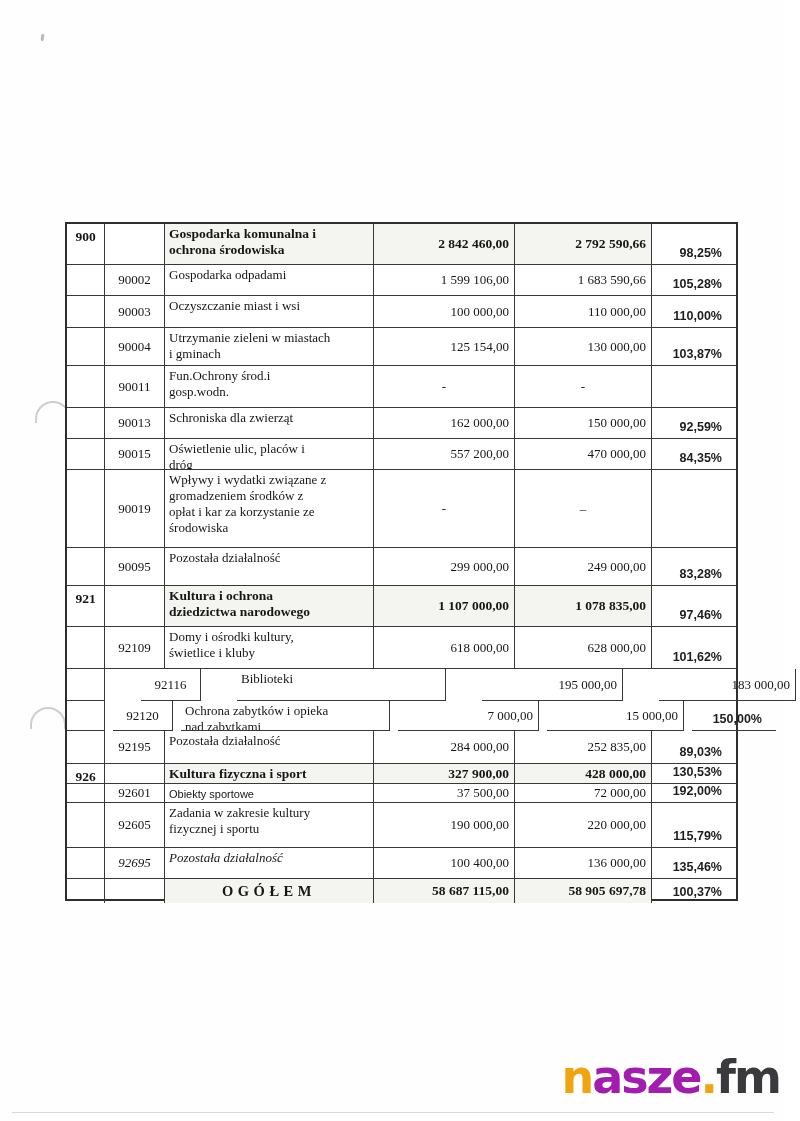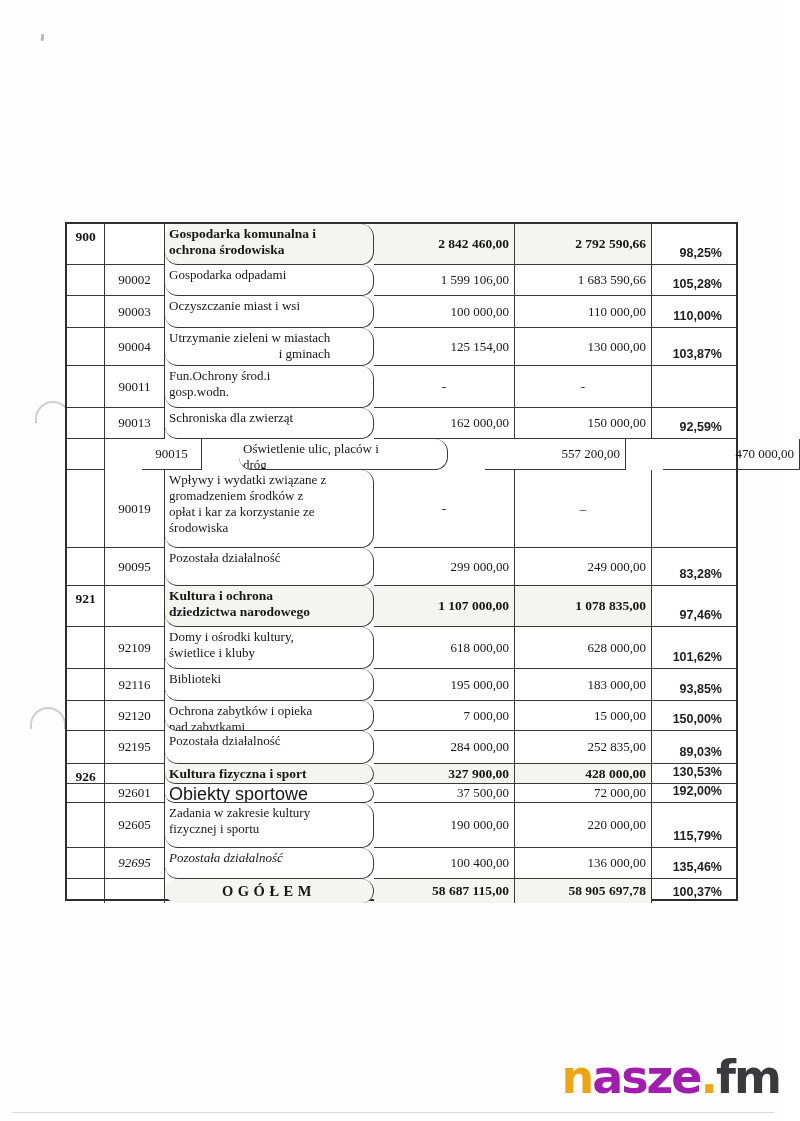--- a/index.html
+++ b/index.html
@@ -25,30 +25,30 @@
   .row { display: grid; grid-template-columns: 38px 60px 209px 141px 137px 84px; }
   .cell { border-right: 1.5px solid #383838; border-bottom: 1.5px solid #383838;
           display: flex; overflow: hidden; font-size: 13px; line-height: 16px; }
   .row .cell:last-child { border-right: none; }
   .row:last-child .cell { border-bottom: none; }
 
   .c-dzial    { justify-content: center; align-items: flex-start; padding-top: 5px;
                 font-weight: bold; font-size: 13.5px; }
   .c-rozdzial { justify-content: center; align-items: center; }
   .c-name     { justify-content: flex-start; align-items: flex-start;
-                padding: 2px 4px 0 4px; white-space: pre-line; border-radius: 13px; }
+                padding: 2px 4px 0 4px; white-space: pre-line; }
   .c-plan, .c-exec { justify-content: flex-end; align-items: center; padding-right: 5px; }
   .c-plan.dash, .c-exec.dash { justify-content: center; padding-right: 0; }
   .c-pct      { justify-content: flex-end; align-items: flex-end;
                 padding: 0 14px 3px 0; font-family: "Liberation Sans", sans-serif;
                 font-size: 12.5px; color: #1d1d1d; font-weight: bold; }
 
   .r-summary .c-name, .r-summary .c-plan, .r-summary .c-exec
       { font-weight: bold; background: #f4f4f1; font-size: 13.5px; }
-  .r-item-sans .c-name { font-family: "Liberation Sans", sans-serif; font-size: 18px; }
+  .r-item-sans .c-name { font-family: "Liberation Sans", sans-serif; font-size: 11px; }
   .r-item-italic .c-name, .r-item-italic .c-rozdzial { font-style: italic; }
   .r-total .c-name { font-weight: bold; justify-content: center; align-items: center;
                      letter-spacing: 4.5px; font-size: 14.5px; background: #f4f4f1;
                      padding: 12px; }
   .r-total .c-plan, .r-total .c-exec { font-weight: bold; background: #f4f4f1;
                      font-size: 13.5px; }
 
   
   .logo { position: absolute; right: 4px; top: 1048px; height: 58px;
           font-family: "DejaVu Sans", sans-serif; font-weight: bold;
@@ -83,21 +83,21 @@
     <div class="cell c-pct">105,28%</div>
   </div>
       <div class="row r-item" style="height: 32px;">
     <div class="cell c-dzial"></div>
     <div class="cell c-rozdzial">90003</div>
     <div class="cell c-name">Oczyszczanie miast i wsi</div>
     <div class="cell c-plan">100 000,00</div>
     <div class="cell c-exec">110 000,00</div>
     <div class="cell c-pct">110,00%</div>
   </div>
-      <div class="row r-item" style="height: 38px; text-align: right;">
+      <div class="row r-item" style="height: 38px;">
     <div class="cell c-dzial"></div>
     <div class="cell c-rozdzial">90004</div>
     <div class="cell c-name">Utrzymanie zieleni w miastach
 i gminach</div>
     <div class="cell c-plan">125 154,00</div>
     <div class="cell c-exec">130 000,00</div>
     <div class="cell c-pct">103,87%</div>
   </div>
       <div class="row r-item" style="height: 42px;">
     <div class="cell c-dzial"></div>
@@ -109,21 +109,21 @@
     <div class="cell c-pct"></div>
   </div>
       <div class="row r-item" style="height: 31px;">
     <div class="cell c-dzial"></div>
     <div class="cell c-rozdzial">90013</div>
     <div class="cell c-name">Schroniska dla zwierząt</div>
     <div class="cell c-plan">162 000,00</div>
     <div class="cell c-exec">150 000,00</div>
     <div class="cell c-pct">92,59%</div>
   </div>
-      <div class="row r-item" style="height: 31px; gap: 37px;">
+      <div class="row r-item" style="height: 31px;">
     <div class="cell c-dzial"></div>
     <div class="cell c-rozdzial">90015</div>
     <div class="cell c-name">Oświetlenie ulic, placów i
 dróg</div>
     <div class="cell c-plan">557 200,00</div>
     <div class="cell c-exec">470 000,00</div>
     <div class="cell c-pct">84,35%</div>
   </div>
       <div class="row r-item" style="height: 78px;">
     <div class="cell c-dzial"></div>
@@ -155,29 +155,29 @@
   </div>
       <div class="row r-item" style="height: 42px;">
     <div class="cell c-dzial"></div>
     <div class="cell c-rozdzial">92109</div>
     <div class="cell c-name">Domy i ośrodki kultury,
 świetlice i kluby</div>
     <div class="cell c-plan">618 000,00</div>
     <div class="cell c-exec">628 000,00</div>
     <div class="cell c-pct">101,62%</div>
   </div>
-      <div class="row r-item" style="height: 32px;">
+      <div class="row r-item" style="height: 32px; gap: 36px;">
     <div class="cell c-dzial"></div>
     <div class="cell c-rozdzial">92116</div>
     <div class="cell c-name">Biblioteki</div>
     <div class="cell c-plan">195 000,00</div>
     <div class="cell c-exec">183 000,00</div>
     <div class="cell c-pct">93,85%</div>
   </div>
-      <div class="row r-item" style="height: 30px;">
+      <div class="row r-item" style="height: 30px; gap: 8px;">
     <div class="cell c-dzial"></div>
     <div class="cell c-rozdzial">92120</div>
     <div class="cell c-name">Ochrona zabytków i opieka
 nad zabytkami</div>
     <div class="cell c-plan">7 000,00</div>
     <div class="cell c-exec">15 000,00</div>
     <div class="cell c-pct">150,00%</div>
   </div>
       <div class="row r-item" style="height: 33px;">
     <div class="cell c-dzial"></div>

